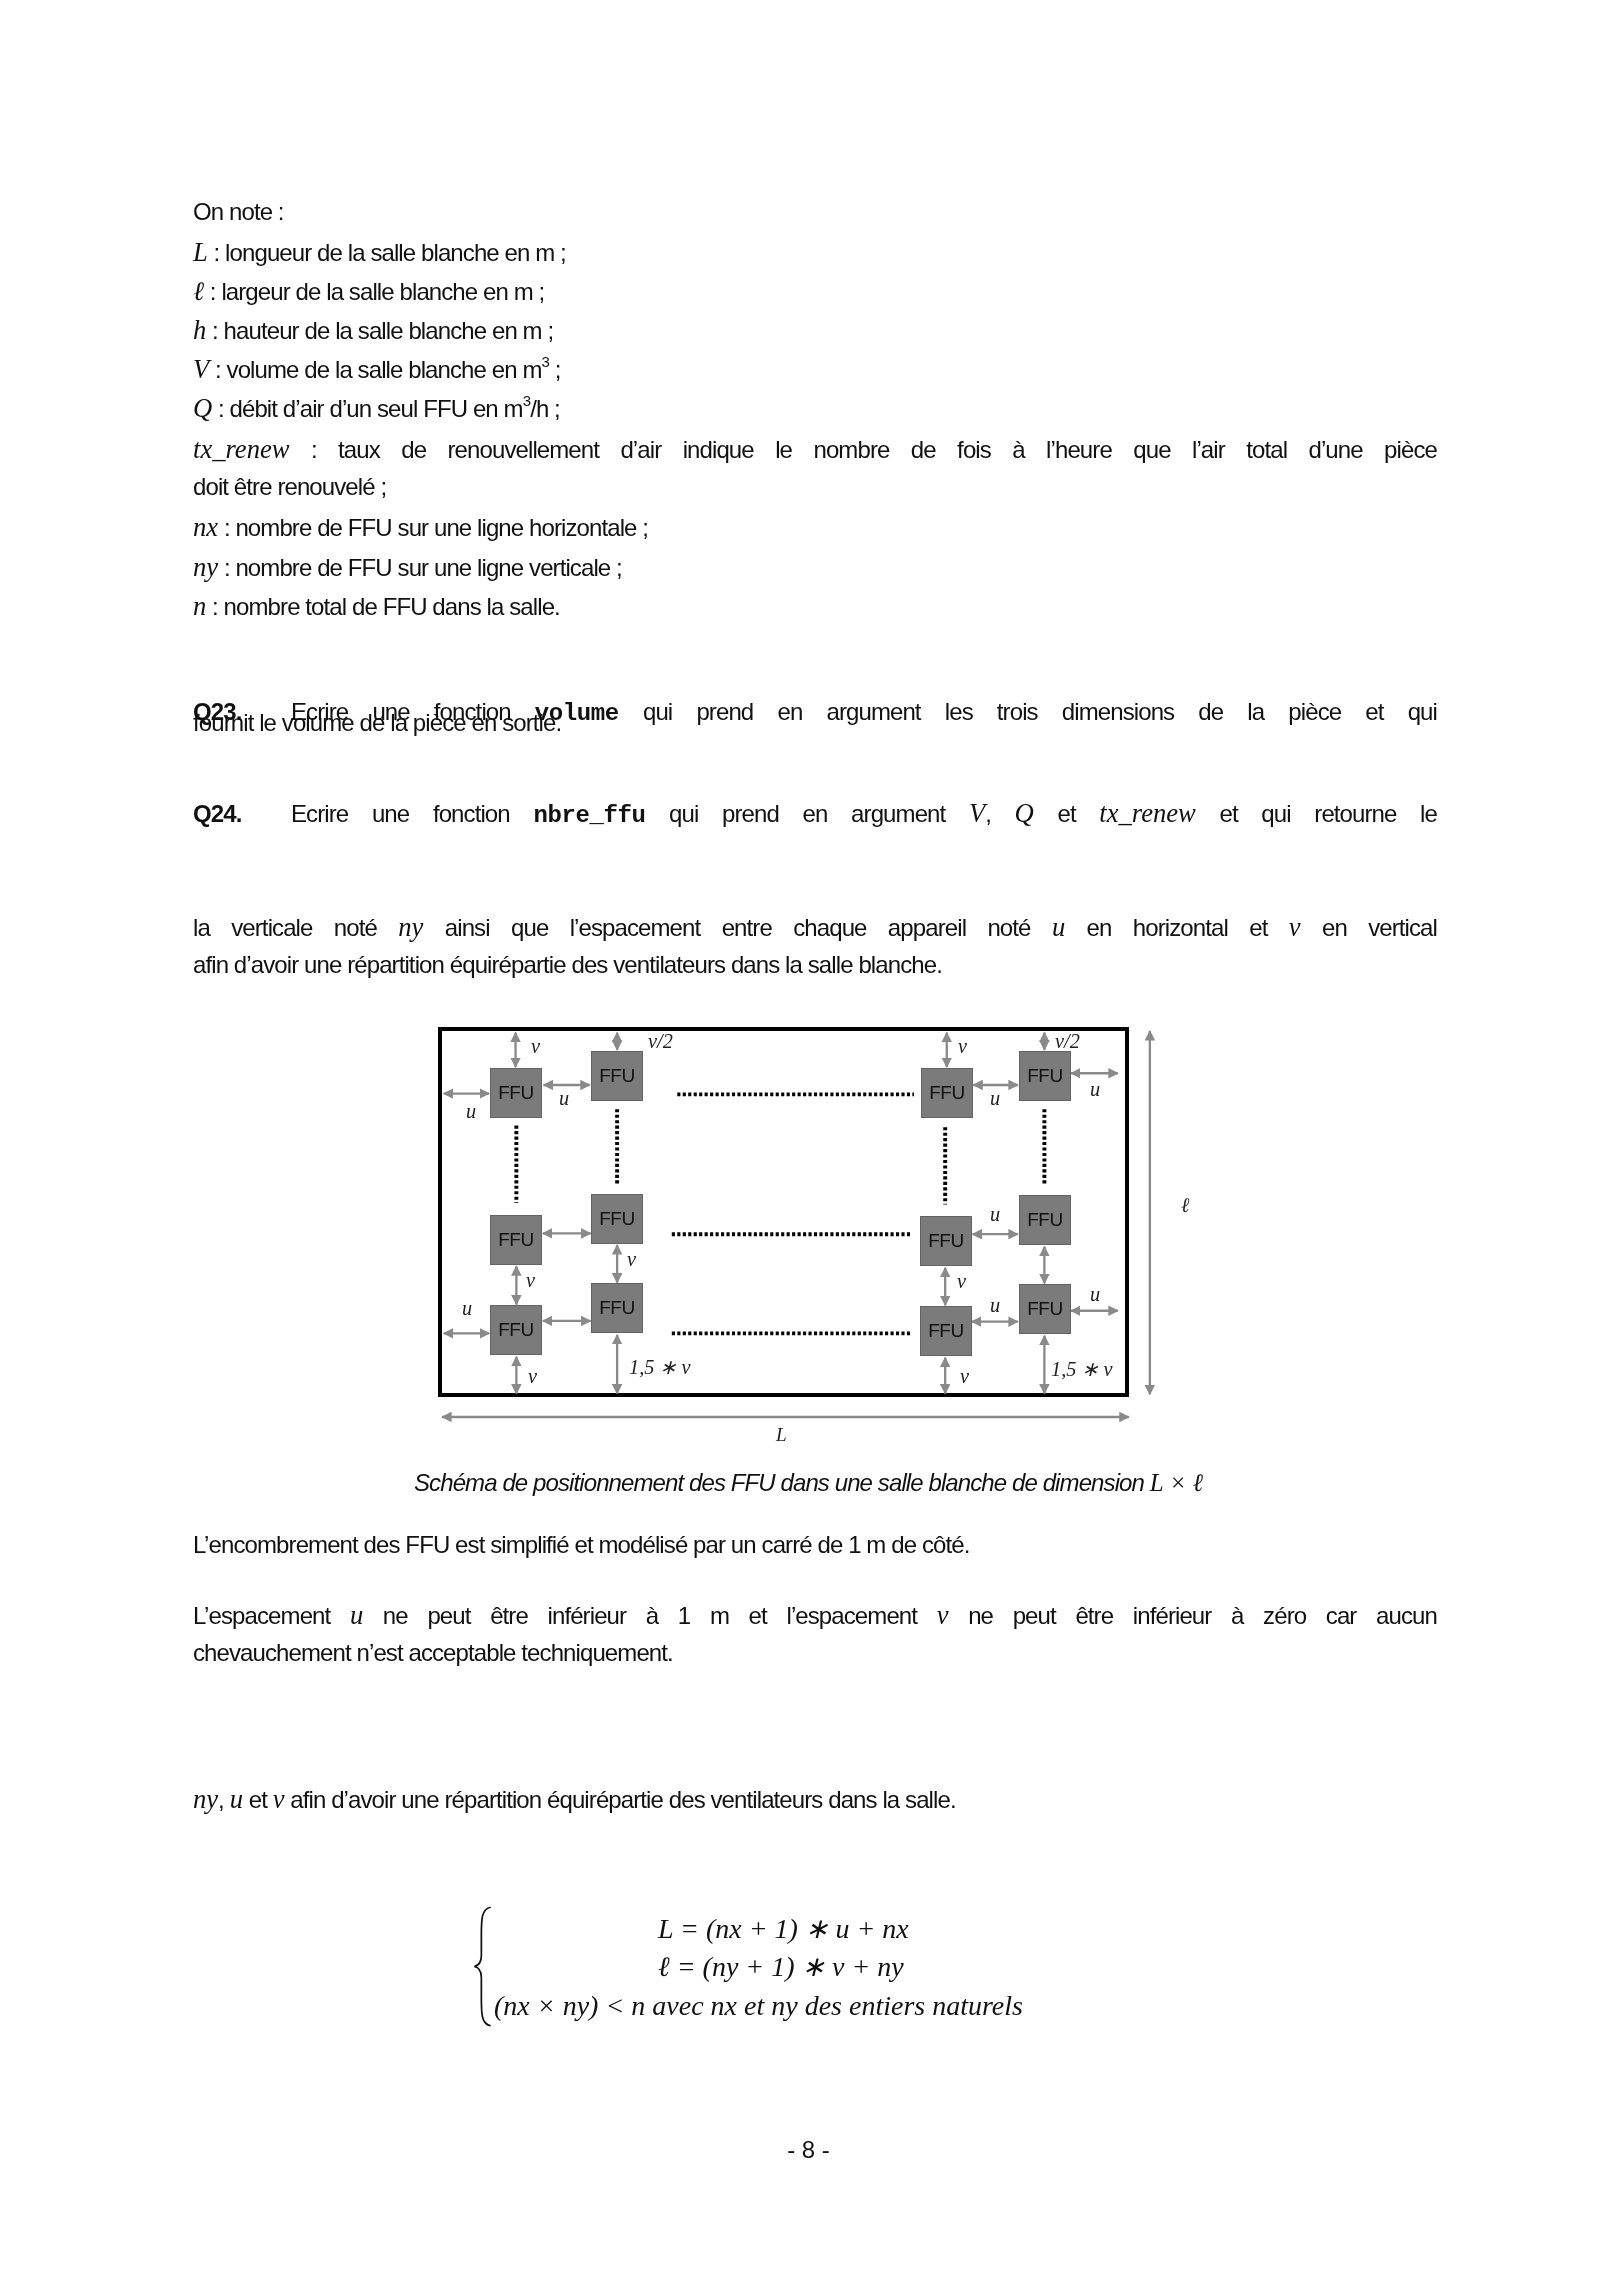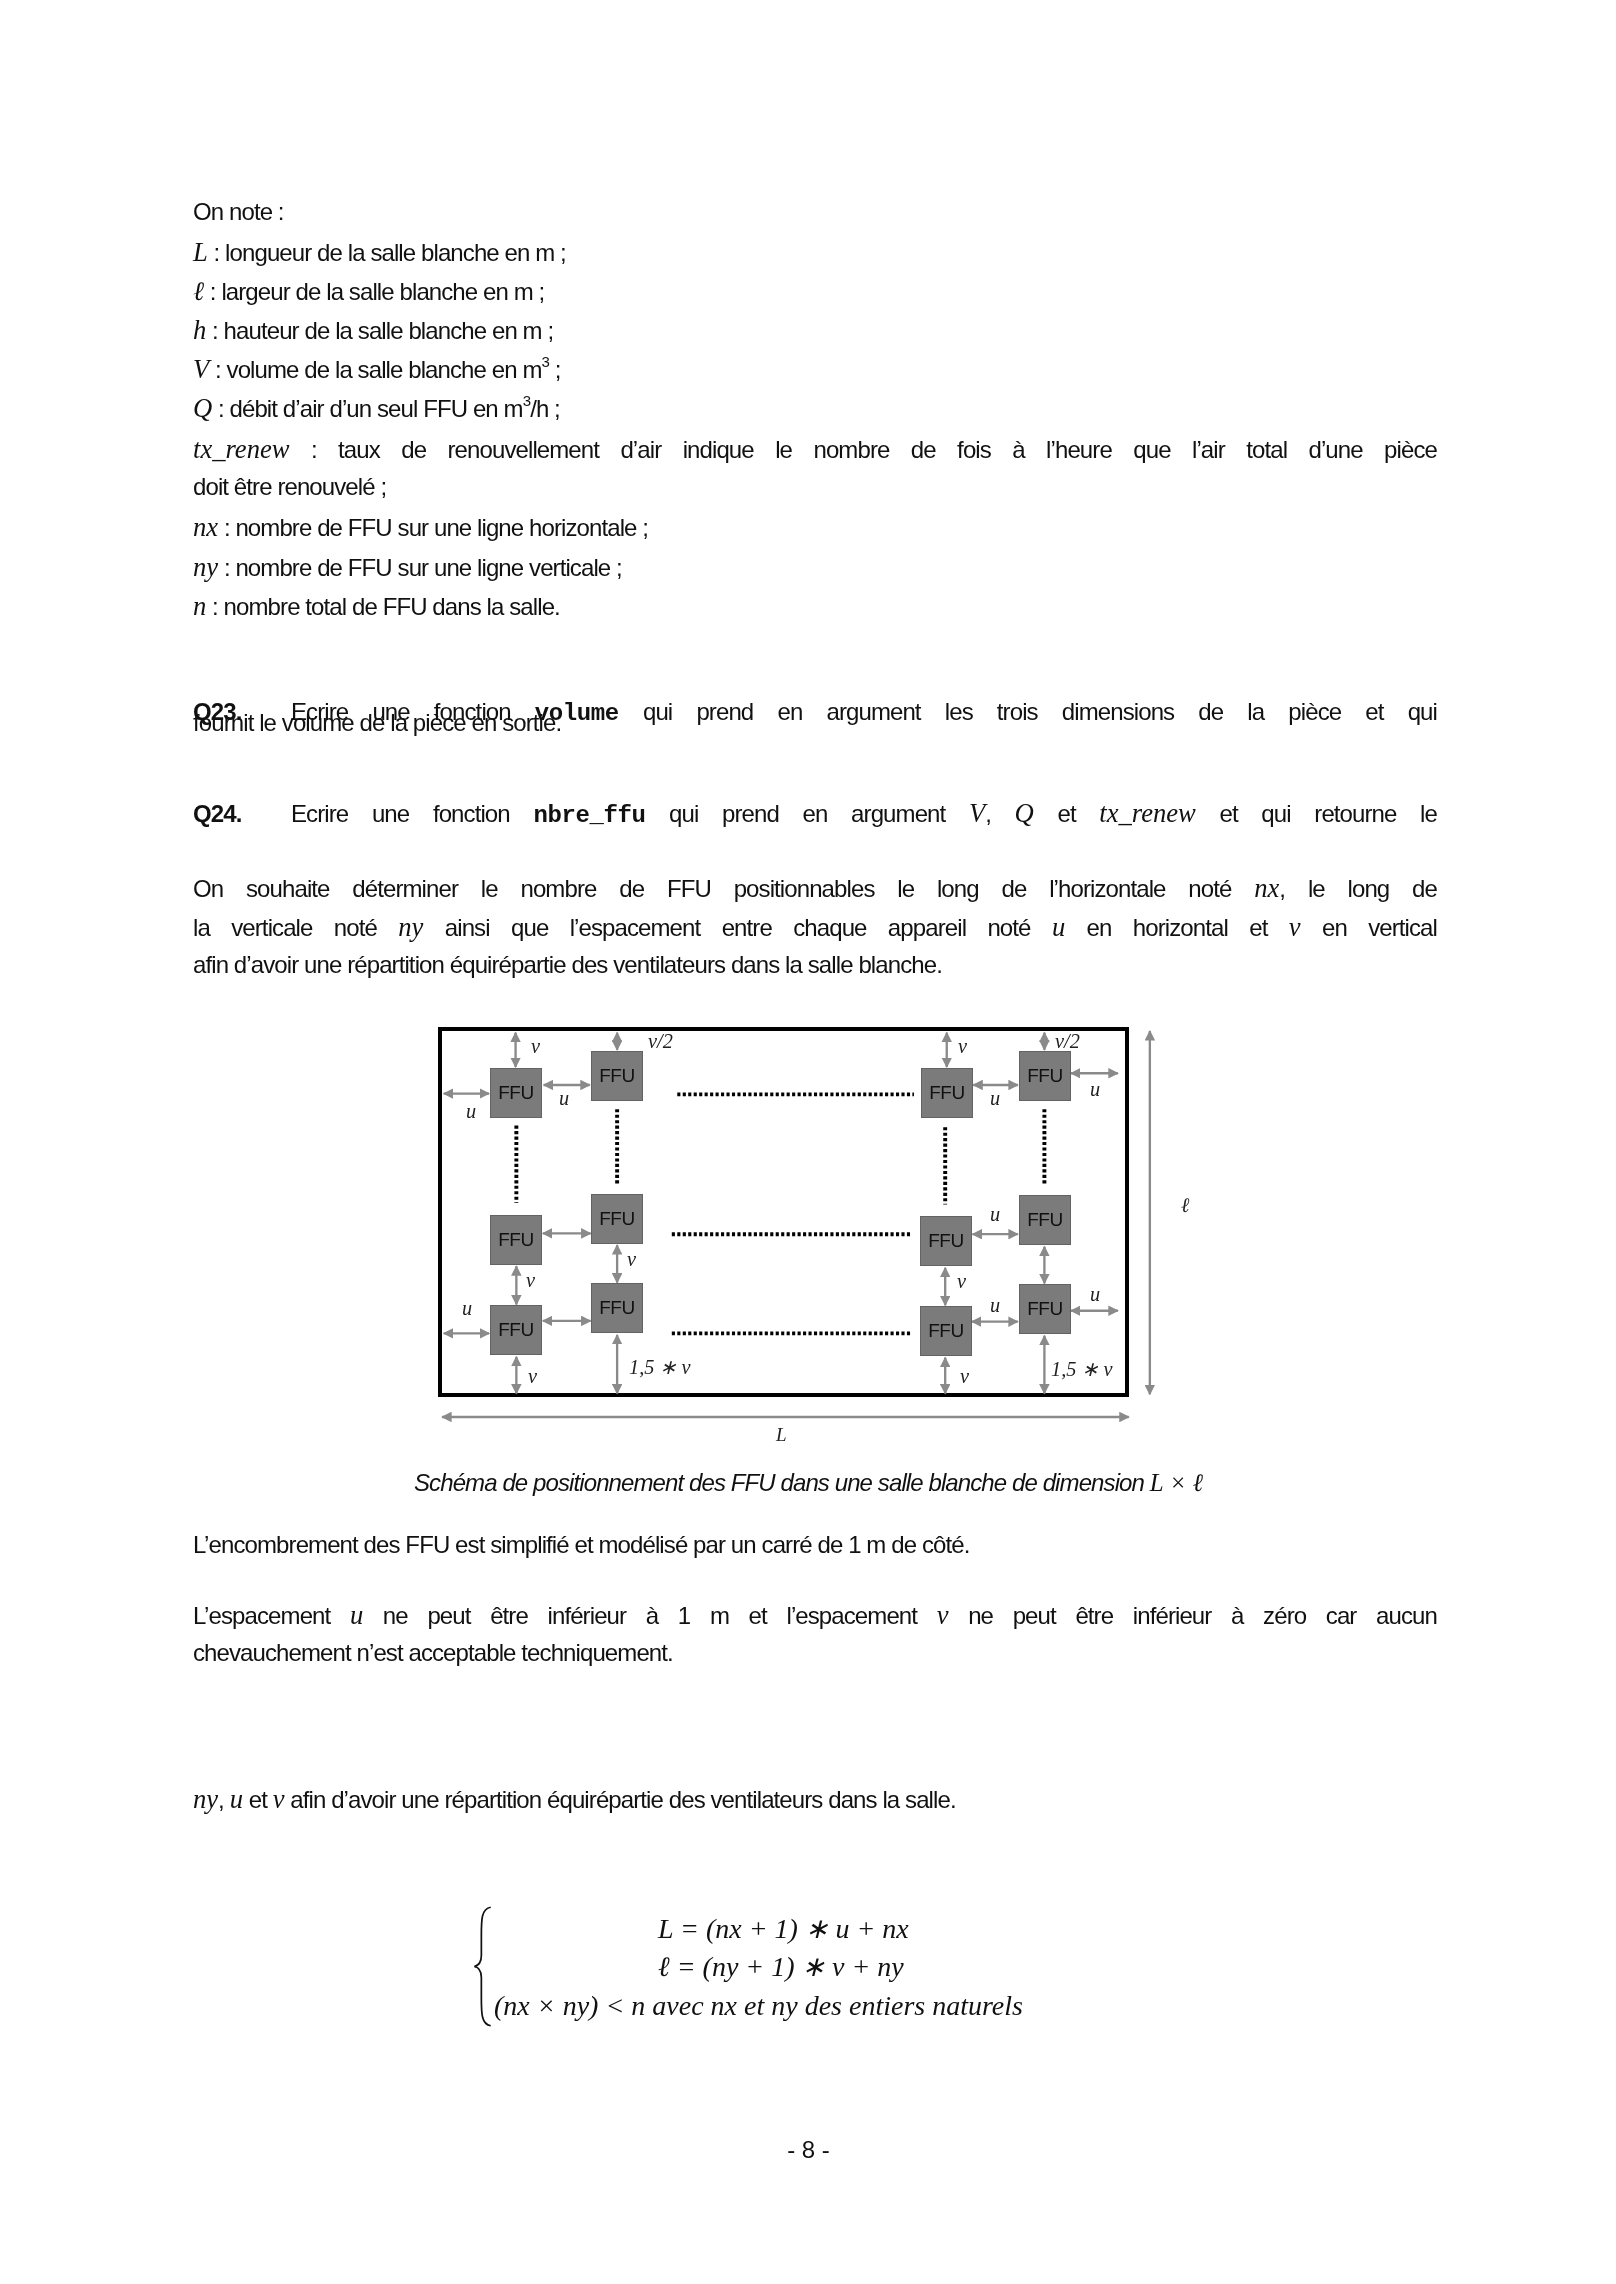--- a/index.html
+++ b/index.html
@@ -59,21 +59,20 @@
   <div class="line" style="top:473px">doit être renouvelé ;</div>
   <div class="line" style="top:512px"><span class="m">nx</span><span> : nombre de FFU sur une ligne horizontale ;</span></div>
   <div class="line" style="top:552px"><span class="m">ny</span><span> : nombre de FFU sur une ligne verticale ;</span></div>
   <div class="line" style="top:591px"><span class="m">n</span><span> : nombre total de FFU dans la salle.</span></div>
 
   <div class="line just" style="top:670px"><span class="q">Q23.</span><span>Ecrire une fonction </span><span class="code">volume</span><span> qui prend en argument les trois dimensions de la pièce et qui</span></div>
   <div class="line" style="top:709px">fournit le volume de la pièce en sortie.</div>
 
   <div class="line just" style="top:772px"><span class="q">Q24.</span><span>Ecrire une fonction </span><span class="code">nbre_ffu</span><span> qui prend en argument </span><span class="m">V</span><span>, </span><span class="m">Q</span><span> et </span><span class="m">tx_renew</span><span> et qui retourne le</span></div>
 
-  <div class="line just" style="top:873px"><span>On souhaite déterminer le nombre de FFU positionnables le long de l’horizontale noté </span><span class="m">nx</span><span>, le long de</span></div>
   <div class="line just" style="top:912px"><span>la verticale noté </span><span class="m">ny</span><span> ainsi que l’espacement entre chaque appareil noté </span><span class="m">u</span><span> en horizontal et </span><span class="m">v</span><span> en vertical</span></div>
   <div class="line" style="top:951px">afin d’avoir une répartition équirépartie des ventilateurs dans la salle blanche.</div>
 
   <div class="diagram">
     <div class="frame"></div>
 
     <svg class="arrows" width="1617" height="2284" viewBox="0 0 2070 2924">
       <defs>
         <marker id="ah" viewBox="0 0 10 10" refX="9" refY="5" markerWidth="4.5" markerHeight="4.5" orient="auto-start-reverse">
           <path d="M0,0 L10,5 L0,10 z" fill="#8a8a8a"></path>

